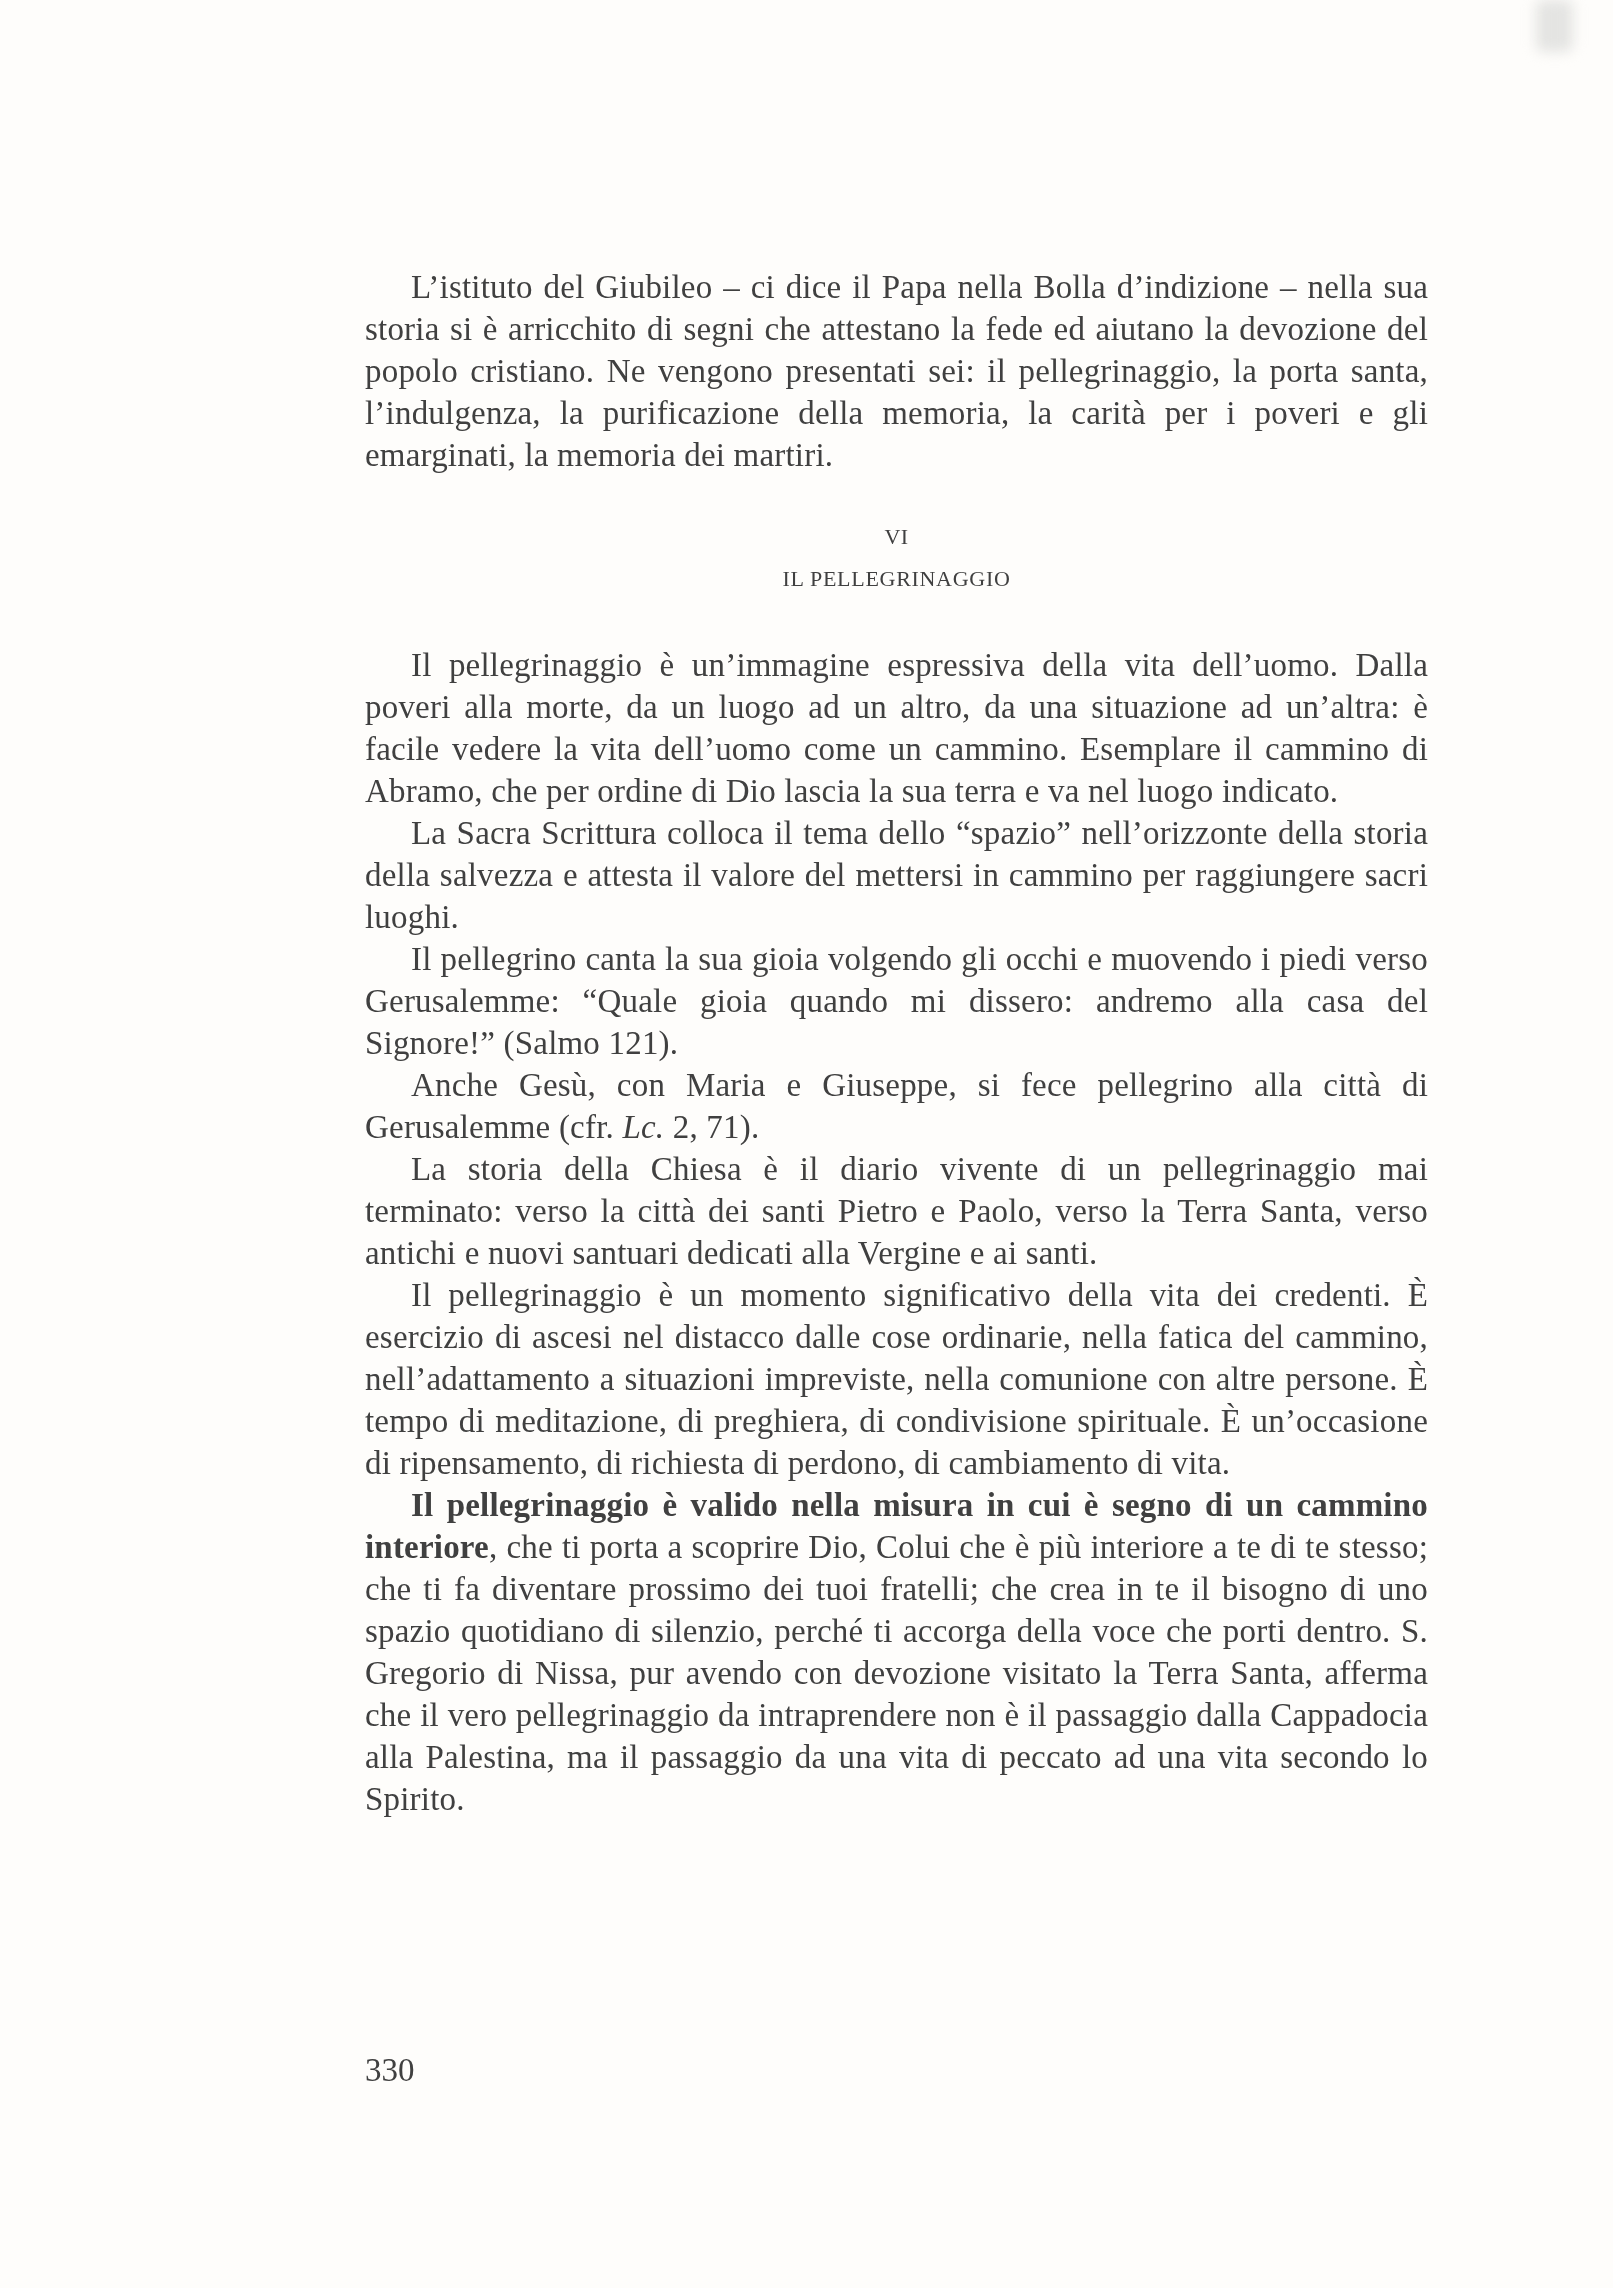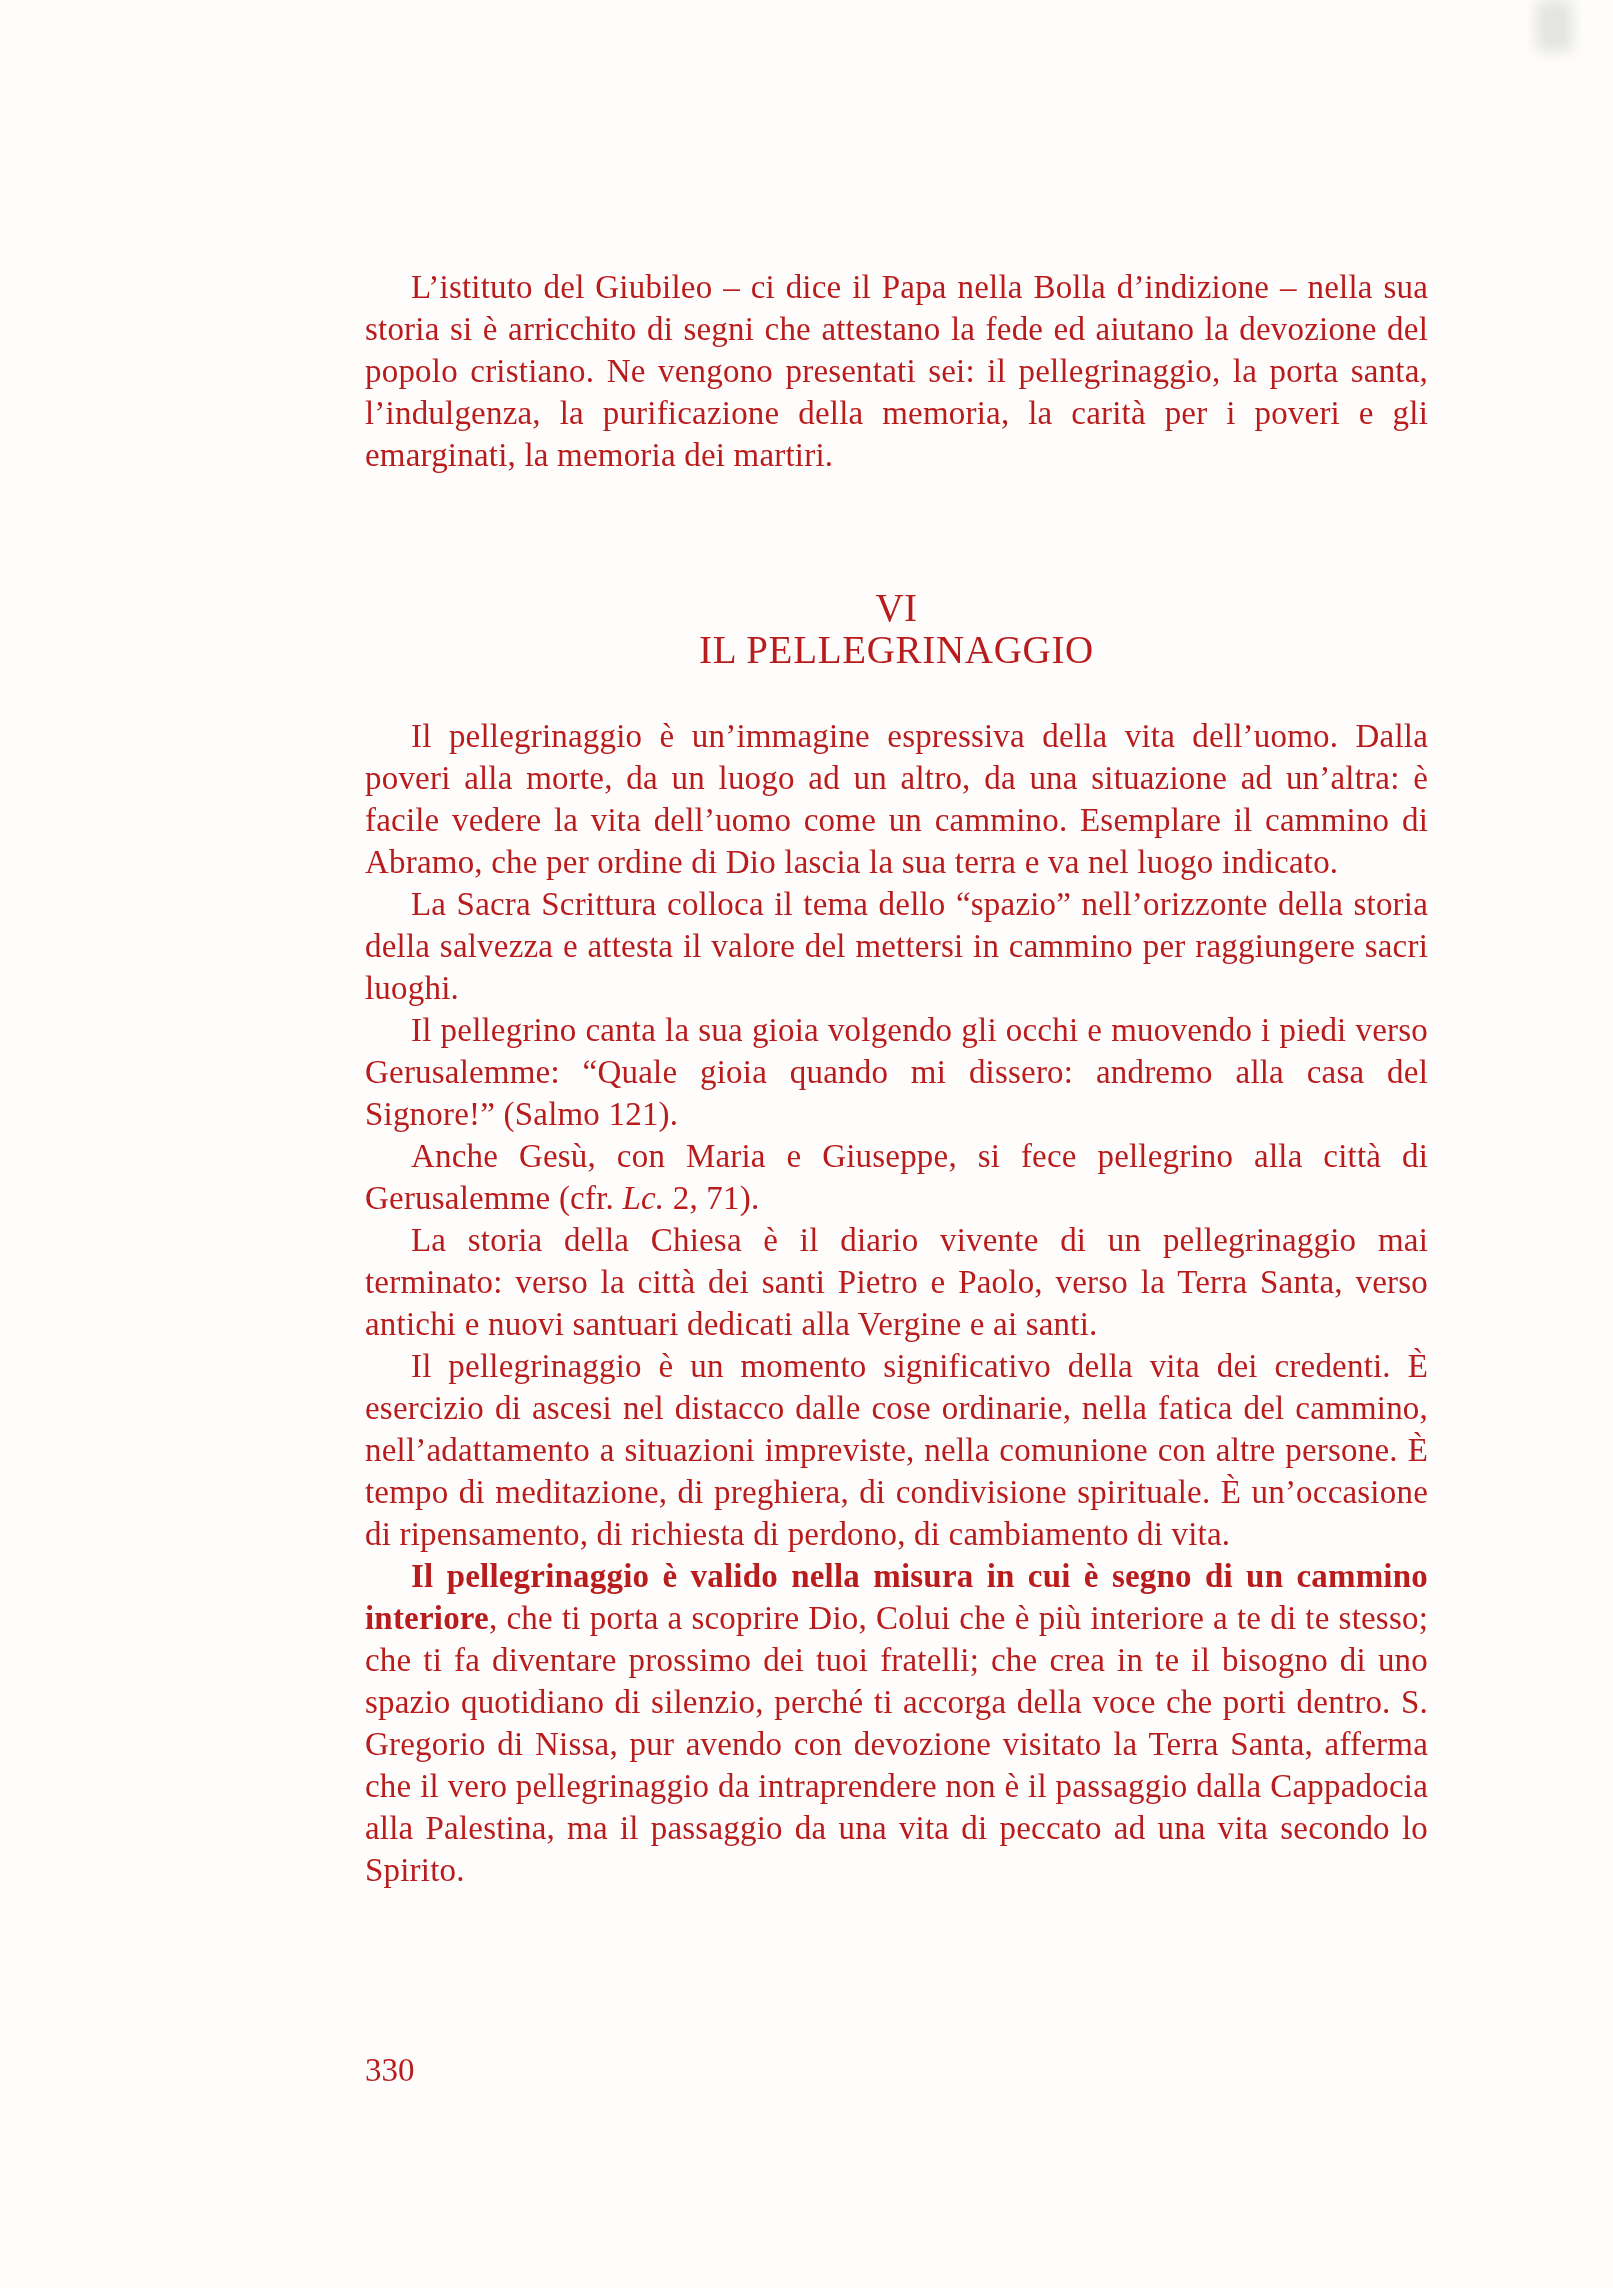--- a/index.html
+++ b/index.html
@@ -3,21 +3,21 @@
 <meta charset="utf-8">
 <style>
   * { box-sizing: border-box; }
   html, body { margin: 0; padding: 0; background: #ffffff; }
 
   .page {
     position: relative;
     width: 1613px;
     height: 2289px;
     background: #fefdfb;
-    color: #b91c1c;
+    color: #404040;
     font-family: "Liberation Serif", "DejaVu Serif", serif;
     overflow: hidden;
     hyphens: auto;
     -webkit-hyphens: auto;
   }
 
   
   .scan-smudge {
     position: absolute;
     left: 1536px;
@@ -44,23 +44,23 @@
     text-indent: 46px;
     letter-spacing: 0.2px;
   }
 
   .run-normal { font-weight: normal; font-style: normal; }
   .run-bold   { font-weight: bold; }
   .run-italic { font-style: italic; }
 
   .section-heading {
     text-align: center;
-    font-size: 39px;
+    font-size: 22px;
     line-height: 42px;
-    margin-top: 111px;
+    margin-top: 40px;
     margin-bottom: 44px;
   }
   .section-number { letter-spacing: 0.5px; }
   .section-title  { letter-spacing: 0.7px; }
 
   .page-footer {
     position: absolute;
     left: 365px;
     top: 2049px;
     width: 1063px;

